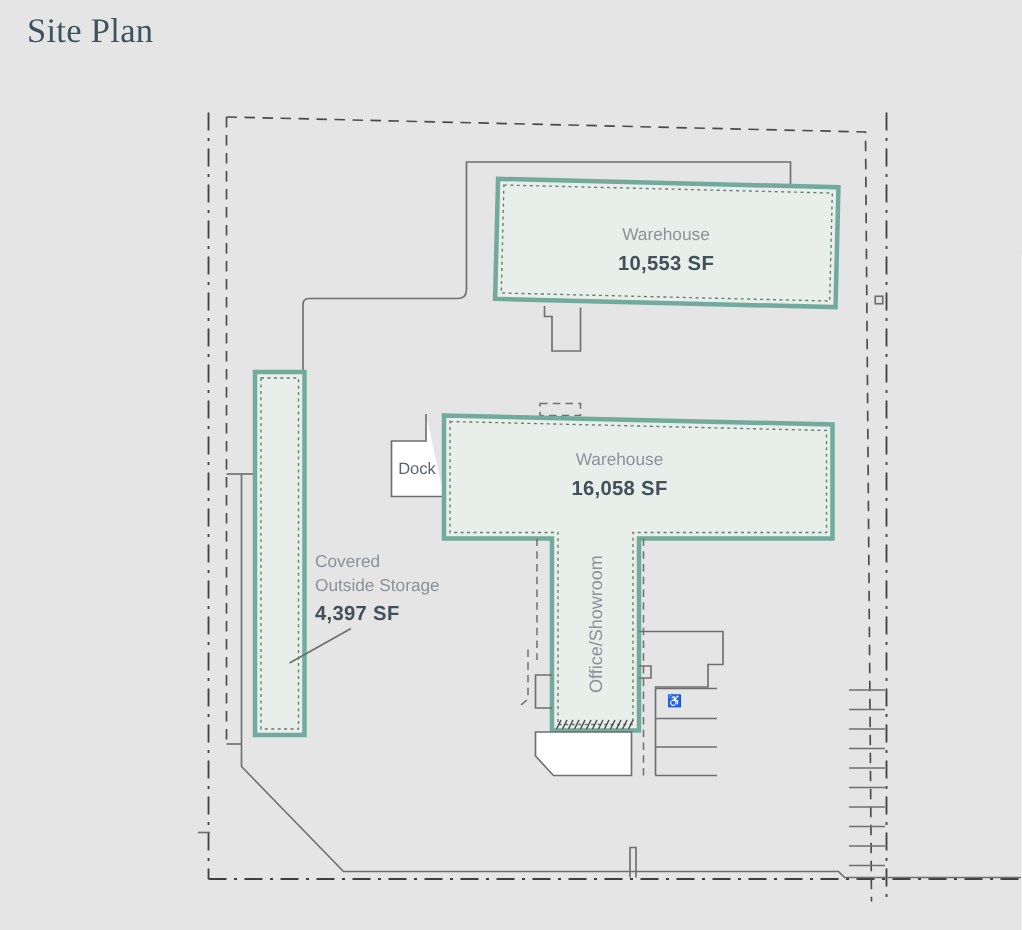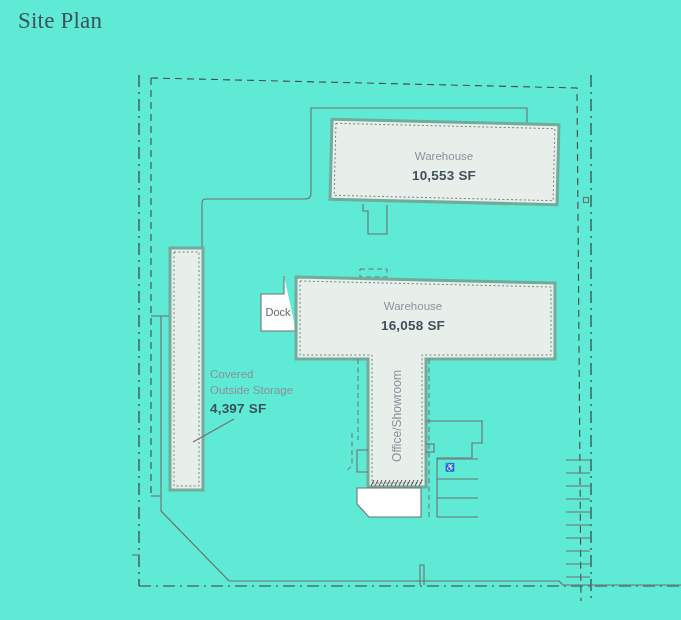--- a/index.html
+++ b/index.html
@@ -5,21 +5,21 @@
   :root{
     --accent:#72aa9c;
     --building-fill:#e8efeb;
     --outline-gray:#6f6f6f;
     --boundary-dark:#3f3f3f;
     --label-gray:#8b9197;
     --label-dark:#42505a;
     --title-color:#3c545c;
   }
   html,body{margin:0;padding:0;background:#ffffff;}
-  .stage{position:relative;width:681px;height:620px;background:#5eead4;overflow:hidden;
+  .stage{position:relative;width:681px;height:620px;background:#e5e5e5;overflow:hidden;
          font-family:"Liberation Sans",sans-serif;text-decoration:underline;}
   .page-title{position:absolute;left:18px;top:8px;margin:0;
               font-family:"Liberation Serif","DejaVu Serif",serif;
               font-weight:400;font-size:23px;letter-spacing:.2px;
               color:var(--title-color);}
   svg{position:absolute;left:0;top:0;}
   .bnd{fill:none;stroke:var(--boundary-dark);stroke-width:1.2;stroke-dasharray:12 5 2 5;}
   .setback{fill:none;stroke:#4a4a4a;stroke-width:1.1;stroke-dasharray:7 5;}
   .ln{fill:none;stroke:var(--outline-gray);stroke-width:1.1;}
   .lnw{fill:#ffffff;stroke:var(--outline-gray);stroke-width:1.1;}

